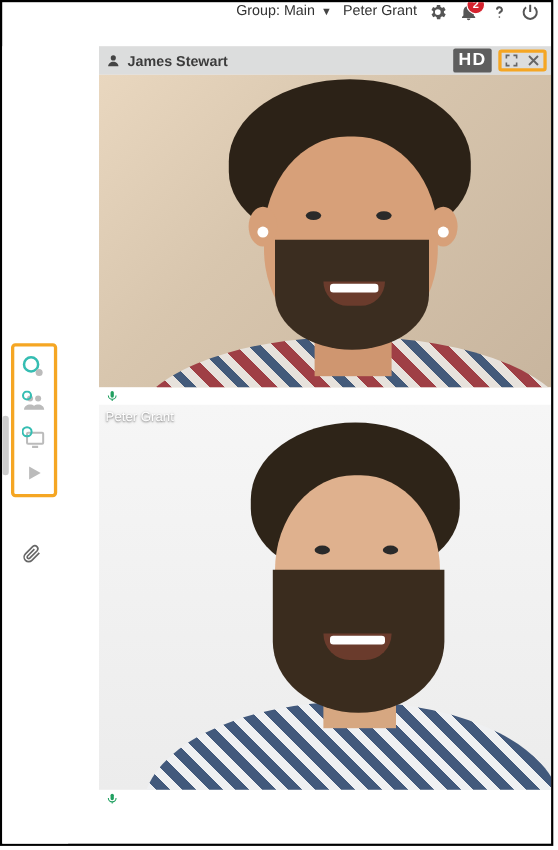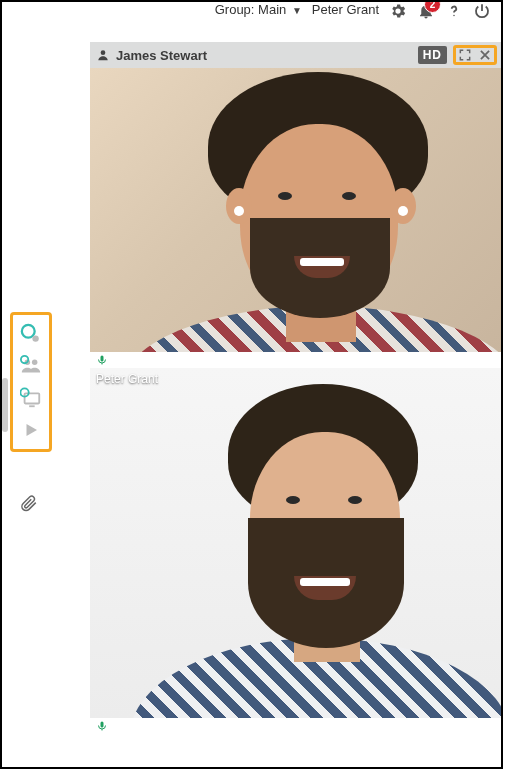--- a/index.html
+++ b/index.html
@@ -15,21 +15,21 @@
   .rail{position:absolute;left:0;top:40px;bottom:0;width:60px;background:#fff;}
   .rail-group{position:absolute;left:8px;top:270px;width:42px;border:3px solid #f5a623;border-radius:4px;display:flex;flex-direction:column;align-items:center;gap:6px;padding:6px 0;box-sizing:border-box;}
   .rail-btn{width:30px;height:26px;display:flex;align-items:center;justify-content:center;border-radius:3px;}
   .rail-scroll{position:absolute;left:0;top:336px;width:6px;height:54px;background:#ccc;border-radius:4px;}
   .clip{position:absolute;left:18px;top:452px;color:#666;}
   
   .content{position:absolute;left:60px;right:0;top:40px;bottom:0;margin-left:28px;}
   .tile{position:relative;}
   .tile-head{height:26px;background:#dcdddd;display:flex;align-items:center;padding:0 6px;gap:6px;font-size:13px;font-weight:bold;color:#3c3c3c;}
   .tile-head .spacer{flex:1;}
-  .hd-badge{background:#5e5e5e;color:#fff;font-size:12px;font-weight:bold;padding:2px 5px;border-radius:2px;letter-spacing:1px;}
+  .hd-badge{background:#5e5e5e;color:#fff;font-size:16px;font-weight:bold;padding:2px 5px;border-radius:2px;letter-spacing:1px;}
   .head-ctrl{display:flex;gap:6px;align-items:center;padding:0 2px;}
   .ctrl-hl{border:3px solid #f5a623;border-radius:3px;padding:0 2px;margin-right:-2px;}
   .mic{font-size:12px;color:#20a060;}
   .footline{height:16px;background:#fff;display:flex;align-items:center;padding:0 6px;}
   
   .vid{position:relative;height:284px;overflow:hidden;}
   .vid.bg1{background:linear-gradient(135deg,#e9d7bf 0%,#d8c6ae 40%,#c8b59e 100%);}
   .vid.bg2{background:linear-gradient(180deg,#f6f6f6 0%,#ececec 100%);}
   .face{position:absolute;border-radius:50%;}
   .hair{position:absolute;}

